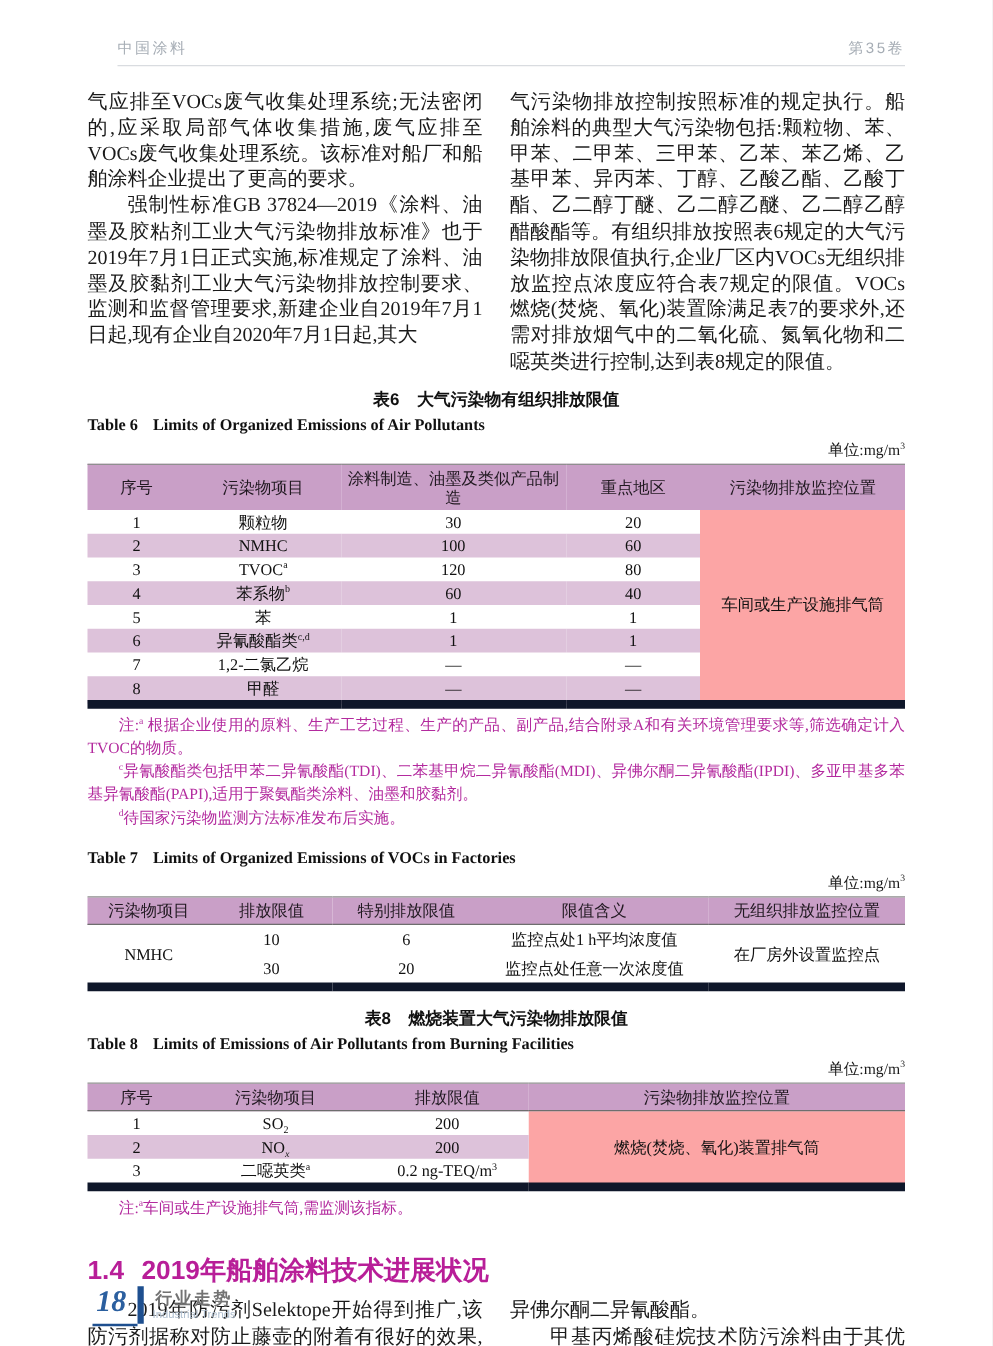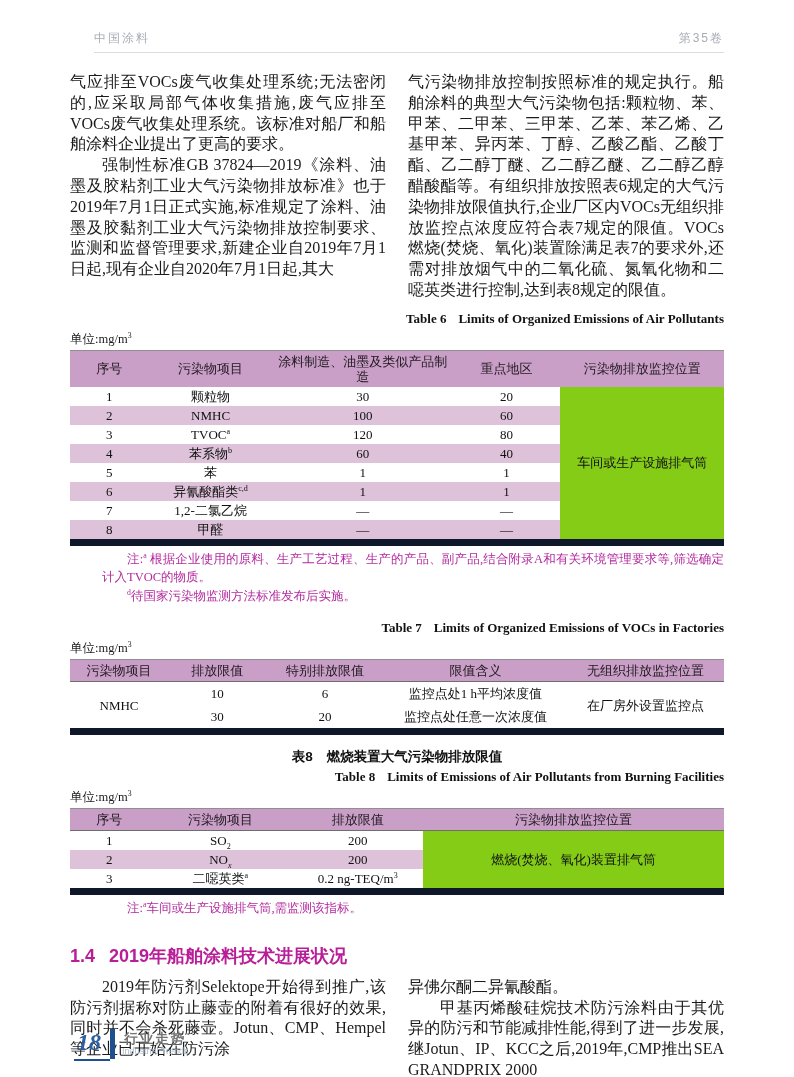--- a/index.html
+++ b/index.html
@@ -28,48 +28,48 @@
   .col { flex:1 1 0; text-align:justify; font-size:16px; line-height:20.8px; }
   .col p.indent { text-indent:2em; }
   
   .tbl-block { margin-top:9px; }
   .tbl-title-zh {
     text-align:center; font-family:"Liberation Sans", sans-serif;
     font-weight:bold; font-size:13.5px; color:#111; line-height:19px;
   }
   .tbl-title-zh .gap { display:inline-block; width:14px; }
   .tbl-title-en {
-    text-align:right; font-family:"Liberation Serif", serif;
+    text-align:left; font-family:"Liberation Serif", serif;
     font-weight:bold; font-size:13px; color:#111; line-height:18px; margin-top:2px;
   }
   .tbl-title-en .gap { display:inline-block; width:12px; }
-  .tbl-unit { text-align:left; font-size:12.5px; line-height:17px; margin:3px 0 2px 0; }
+  .tbl-unit { text-align:right; font-size:12.5px; line-height:17px; margin:3px 0 2px 0; }
   table { width:100%; border-collapse:collapse; table-layout:fixed;
           border-top:1px solid #8f8f8f; border-bottom:7px solid #0f172a; }
   th {
     background:#c99fc7; font-family:"Liberation Sans", sans-serif;
     font-weight:normal; font-size:13px; color:#201820;
     padding:3px 2px; line-height:15px; text-align:center;
   }
   td { font-size:13px; text-align:center; padding:2px 2px; line-height:15px; color:#111; }
   .t6 tbody tr:nth-child(even) td { background:#ddc2da; }
-  .t6 td.merged, .t8 td.merged { background:#84cc16; }
+  .t6 td.merged, .t8 td.merged { background:#fca5a5; }
   .t7 th, .t8 th { border-bottom:1px solid #6e6e6e; }
   .t7 td { padding:4px 2px; }
   .t8 tbody tr:nth-child(2) td { background:#ddc2da; }
   sup { font-size:0.62em; vertical-align:super; line-height:0; }
   sub { font-size:0.62em; vertical-align:sub; line-height:0; }
   .it { font-style:italic; }
   
   .notes { margin-top:4px; color:#b32a9e; font-size:12.5px; line-height:18.5px; text-align:justify; }
-  .notes p { text-indent:2em;margin-left:32px; }
+  .notes p { text-indent:2em; }
   
   .sec-head {
     font-family:"Liberation Sans", sans-serif; font-weight:bold;
-    color:#b81e98; font-size:18px; margin:26px 0 9px 0;
+    color:#b81e98; font-size:21px; margin:26px 0 9px 0;
   }
   .sec-head .num { margin-right:14px; }
   
   .footer { position:absolute; left:74px; bottom:16px; display:flex; align-items:center; }
   .pagenum {
     font-family:"Liberation Serif", serif; font-style:italic; font-weight:bold;
     font-size:24px; color:#2b5f9f; padding:2px 9px 3px 3px;
     border-bottom:2px solid #1e4f8f;
   }
   .vbar { width:5px; height:30px; background:#1e4f8f; margin-right:7px; }
@@ -95,20 +95,23 @@
       <div class="col">
         <p>气应排至VOCs废气收集处理系统;无法密闭的,应采取局部气体收集措施,废气应排至VOCs废气收集处理系统。该标准对船厂和船舶涂料企业提出了更高的要求。</p>
         <p class="indent">强制性标准GB 37824—2019《涂料、油墨及胶粘剂工业大气污染物排放标准》也于2019年7月1日正式实施,标准规定了涂料、油墨及胶黏剂工业大气污染物排放控制要求、监测和监督管理要求,新建企业自2019年7月1日起,现有企业自2020年7月1日起,其大</p>
       </div>
       <div class="col">
         <p>气污染物排放控制按照标准的规定执行。船舶涂料的典型大气污染物包括:颗粒物、苯、甲苯、二甲苯、三甲苯、乙苯、苯乙烯、乙基甲苯、异丙苯、丁醇、乙酸乙酯、乙酸丁酯、乙二醇丁醚、乙二醇乙醚、乙二醇乙醇醋酸酯等。有组织排放按照表6规定的大气污染物排放限值执行,企业厂区内VOCs无组织排放监控点浓度应符合表7规定的限值。VOCs燃烧(焚烧、氧化)装置除满足表7的要求外,还需对排放烟气中的二氧化硫、氮氧化物和二噁英类进行控制,达到表8规定的限值。</p>
       </div>
     </div>
 
     <div class="tbl-block">
+      <div class="tbl-title-zh">
+        <span>表6</span><span class="gap"></span><span>大气污染物有组织排放限值</span>
+      </div>
       <div class="tbl-title-en">
         <span>Table 6</span><span class="gap"></span><span>Limits of Organized Emissions of Air Pollutants</span>
       </div>
       <div class="tbl-unit">
         <span>单位:mg/m</span><sup>3</sup>
       </div>
       <table class="t6">
         <colgroup>
             <col style="width:12%">
             <col style="width:19%">
@@ -172,20 +175,21 @@
           <tr>
             <td>8</td>
             <td><span>甲醛</span></td>
             <td>—</td>
             <td>—</td>
           </tr>
         </tbody>
       </table>
       <div class="notes">
         <p><span>注:</span><sup>a</sup><span> 根据企业使用的原料、生产工艺过程、生产的产品、副产品,结合附录A和有关环境管理要求等,筛选确定计入TVOC的物质。</span></p>
+        <p><sup>c</sup><span>异氰酸酯类包括甲苯二异氰酸酯(TDI)、二苯基甲烷二异氰酸酯(MDI)、异佛尔酮二异氰酸酯(IPDI)、多亚甲基多苯基异氰酸酯(PAPI),适用于聚氨酯类涂料、油墨和胶黏剂。</span></p>
         <p><sup>d</sup><span>待国家污染物监测方法标准发布后实施。</span></p>
       </div>
     </div>
 
     <div class="tbl-block" style="margin-top:14px;">
       <div class="tbl-title-en">
         <span>Table 7</span><span class="gap"></span><span>Limits of Organized Emissions of VOCs in Factories</span>
       </div>
       <div class="tbl-unit">
         <span>单位:mg/m</span><sup>3</sup>

